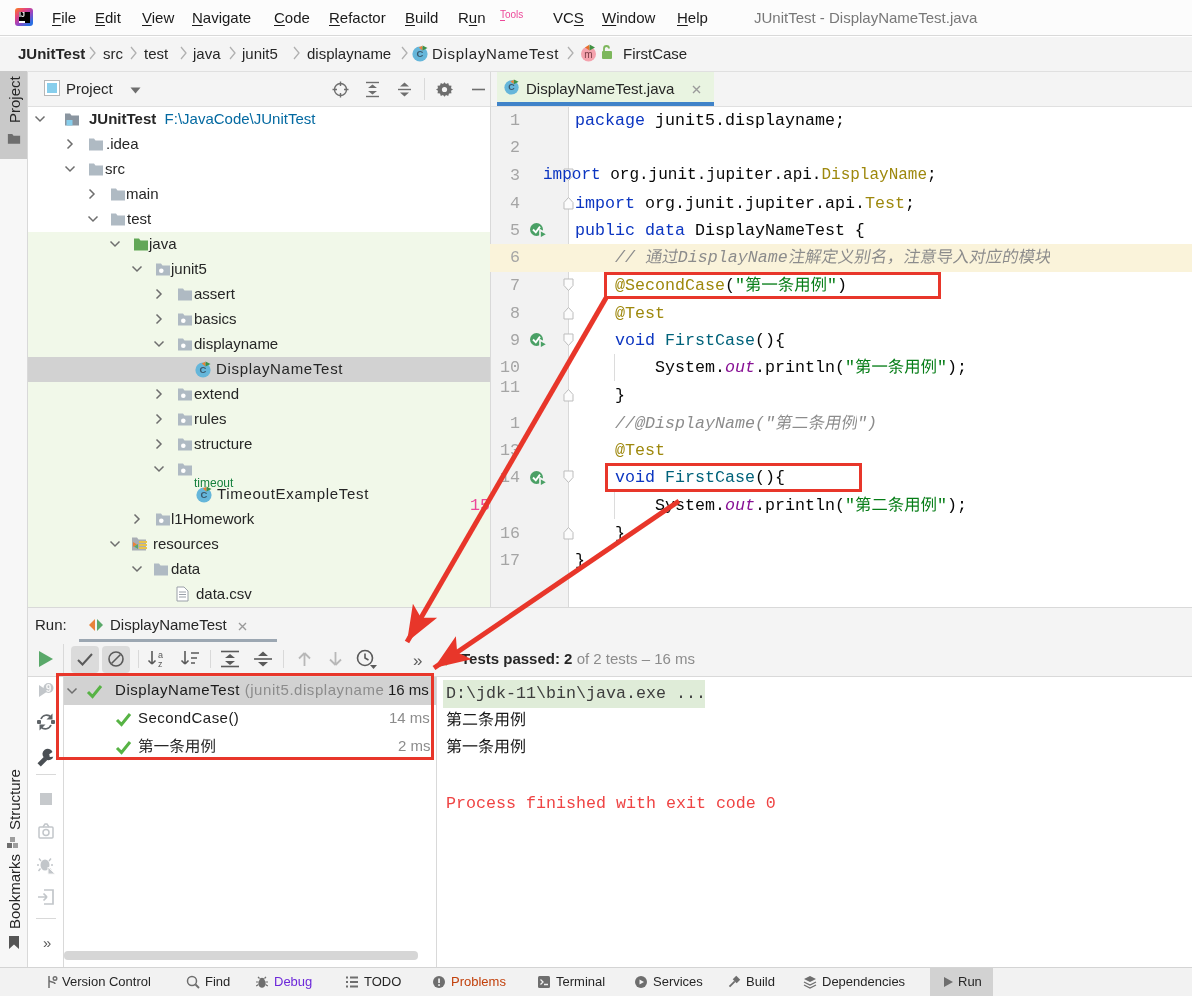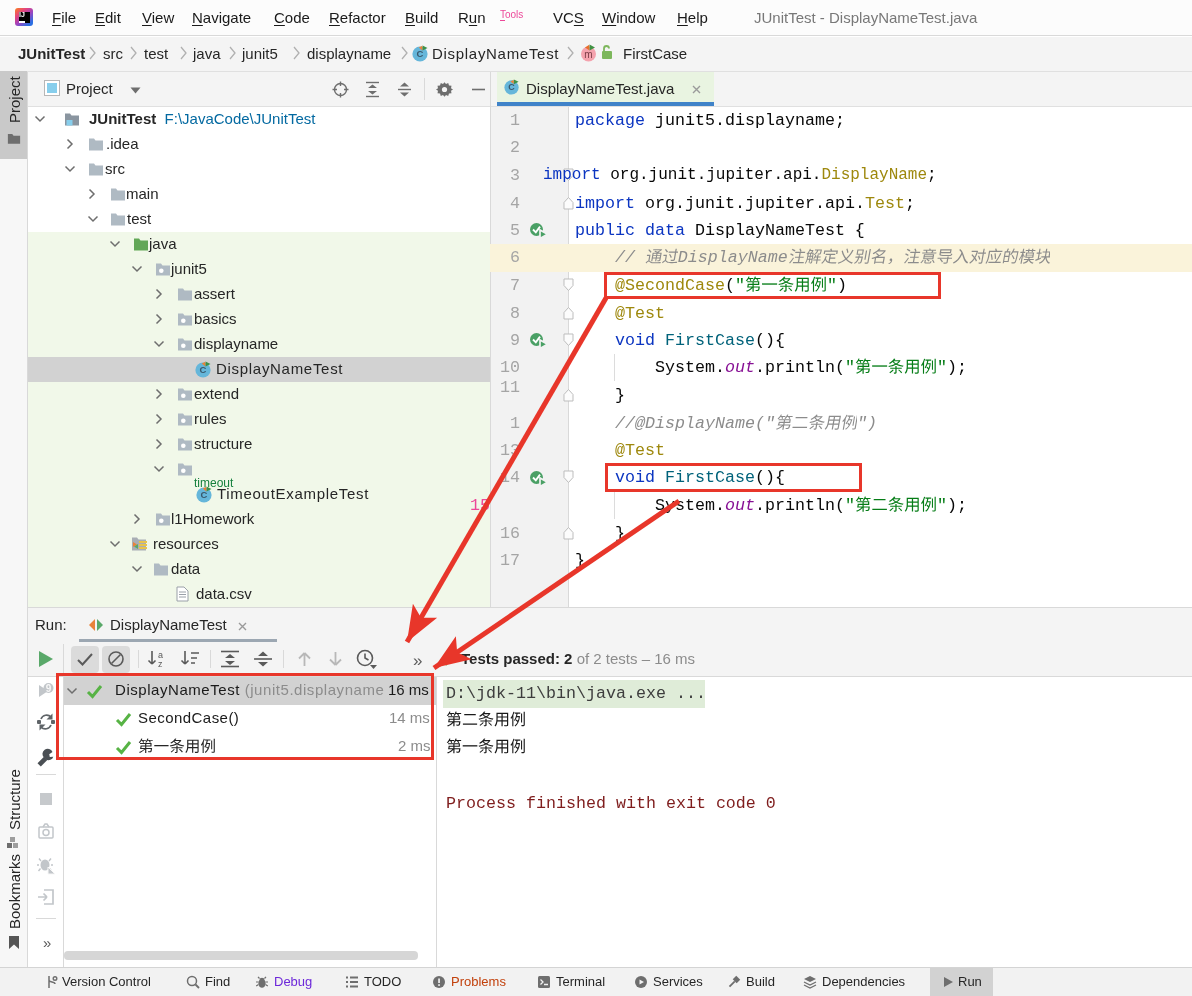--- a/index.html
+++ b/index.html
@@ -555,21 +555,21 @@
       <path transform="translate(3000,0) scale(1,-1)" d="M153 770V407C153 266 143 89 32 -36C49 -45 79 -70 90 -85C167 0 201 115 216 227H467V-71H543V227H813V22C813 4 806 -2 786 -3C767 -4 699 -5 629 -2C639 -22 651 -55 655 -74C749 -75 807 -74 841 -62C875 -50 887 -27 887 22V770ZM227 698H467V537H227ZM813 698V537H543V698ZM227 466H467V298H223C226 336 227 373 227 407ZM813 466V298H543V466Z"></path>
       <path transform="translate(4000,0) scale(1,-1)" d="M690 724V165H756V724ZM853 835V22C853 6 847 1 831 0C814 0 761 -1 701 2C712 -20 723 -52 727 -72C803 -73 854 -71 883 -58C912 -47 924 -25 924 22V835ZM358 290C393 263 435 228 465 199C418 98 357 22 285 -23C301 -37 323 -63 333 -81C487 26 591 235 625 554L581 565L568 563H440C454 612 466 662 476 714H645V785H297V714H403C373 554 323 405 250 306C267 295 296 271 308 260C352 322 389 403 419 494H548C537 411 518 335 494 268C465 293 429 320 399 341ZM212 839C173 692 109 548 33 453C45 434 65 393 71 376C96 408 120 444 142 483V-78H212V626C238 689 261 755 280 820Z"></path>
     </svg></div>
 <div class="ab" style="left:446px;top:738px"><svg style="vertical-align:-1.92px" width="80" height="16" viewBox="0 -880 5000 1000" fill="#1a1a1a" preserveAspectRatio="none">
       <path transform="translate(0,0) scale(1,-1)" d="M168 401C160 329 145 240 131 180H398C315 93 188 17 70 -22C87 -36 108 -63 119 -81C238 -34 369 51 457 151V-80H531V180H821C811 89 800 50 786 36C778 29 768 28 750 28C732 27 685 28 636 33C647 14 656 -15 657 -36C709 -39 758 -39 783 -37C812 -35 830 -29 847 -12C873 13 886 74 900 214C901 224 902 244 902 244H531V337H868V558H131V494H457V401ZM231 337H457V244H217ZM531 494H795V401H531ZM212 845C177 749 117 658 46 598C65 589 95 572 109 561C147 597 184 643 216 696H271C292 656 312 607 321 575L387 599C380 624 364 662 346 696H507V754H249C261 778 272 803 281 828ZM598 845C572 753 525 665 464 607C483 598 515 579 530 568C561 602 591 646 617 696H685C718 657 749 607 763 574L828 602C816 628 793 664 767 696H947V754H644C654 778 663 803 670 828Z"></path>
       <path transform="translate(1000,0) scale(1,-1)" d="M44 431V349H960V431Z"></path>
       <path transform="translate(2000,0) scale(1,-1)" d="M300 182C252 121 162 48 96 10C112 -2 134 -27 146 -43C214 1 307 84 360 155ZM629 145C699 88 780 6 818 -47L875 -4C836 50 752 129 683 184ZM667 683C624 631 568 586 502 548C439 585 385 628 344 679L348 683ZM378 842C326 751 223 647 74 575C91 564 115 538 128 520C191 554 246 592 294 633C333 587 379 546 431 511C311 454 171 418 35 399C49 382 64 351 70 332C219 356 372 399 502 468C621 404 764 361 919 339C929 359 948 390 964 406C820 424 686 458 574 510C661 566 734 636 782 721L732 752L718 748H405C426 774 444 800 460 826ZM461 393V287H147V220H461V3C461 -8 457 -11 446 -11C435 -12 395 -12 357 -10C367 -29 377 -57 380 -76C438 -76 477 -76 503 -65C530 -54 537 -35 537 3V220H852V287H537V393Z"></path>
       <path transform="translate(3000,0) scale(1,-1)" d="M153 770V407C153 266 143 89 32 -36C49 -45 79 -70 90 -85C167 0 201 115 216 227H467V-71H543V227H813V22C813 4 806 -2 786 -3C767 -4 699 -5 629 -2C639 -22 651 -55 655 -74C749 -75 807 -74 841 -62C875 -50 887 -27 887 22V770ZM227 698H467V537H227ZM813 698V537H543V698ZM227 466H467V298H223C226 336 227 373 227 407ZM813 466V298H543V466Z"></path>
       <path transform="translate(4000,0) scale(1,-1)" d="M690 724V165H756V724ZM853 835V22C853 6 847 1 831 0C814 0 761 -1 701 2C712 -20 723 -52 727 -72C803 -73 854 -71 883 -58C912 -47 924 -25 924 22V835ZM358 290C393 263 435 228 465 199C418 98 357 22 285 -23C301 -37 323 -63 333 -81C487 26 591 235 625 554L581 565L568 563H440C454 612 466 662 476 714H645V785H297V714H403C373 554 323 405 250 306C267 295 296 271 308 260C352 322 389 403 419 494H548C537 411 518 335 494 268C465 293 429 320 399 341ZM212 839C173 692 109 548 33 453C45 434 65 393 71 376C96 408 120 444 142 483V-78H212V626C238 689 261 755 280 820Z"></path>
     </svg></div>
-<div class="ab mono" style="left:446px;top:794px;font-size:16.66px;color:#7f1d1d">Process finished with exit code 0</div>
+<div class="ab mono" style="left:446px;top:794px;font-size:16.66px;color:#ef4444">Process finished with exit code 0</div>
 <div class="ab" style="left:0px;top:967px;width:1192px;height:1px;background:#d4d4d4"></div>
 <div class="ab" style="left:0px;top:968px;width:1192px;height:28px;background:#f2f2f2"></div>
 <div class="ab" style="left:930px;top:968px;width:63px;height:28px;background:#d2d2d2"></div>
 <svg class="ab" style="left:45px;top:975px" width="14" height="14" viewBox="0 0 14 14">
     <path d="M4,1 V13 M4,5 C4,8 10,6 10,9" stroke="#6e6e6e" stroke-width="1.5" fill="none"></path>
     <circle cx="10" cy="3.5" r="1.8" stroke="#6e6e6e" stroke-width="1.4" fill="none"></circle>
   </svg>
 <svg class="ab" style="left:186px;top:975px" width="14" height="14" viewBox="0 0 14 14">
     <circle cx="6" cy="6" r="4.5" stroke="#6e6e6e" stroke-width="1.5" fill="none"></circle>
     <path d="M9.5,9.5 L13,13" stroke="#6e6e6e" stroke-width="1.8"></path>

